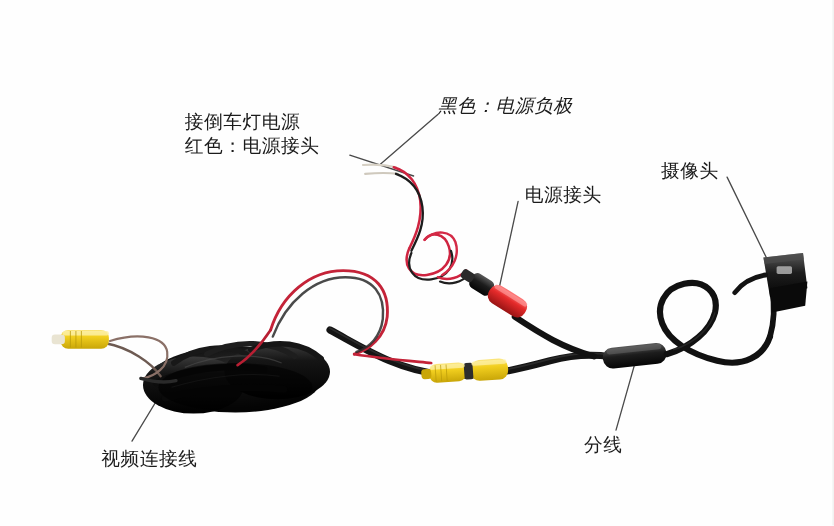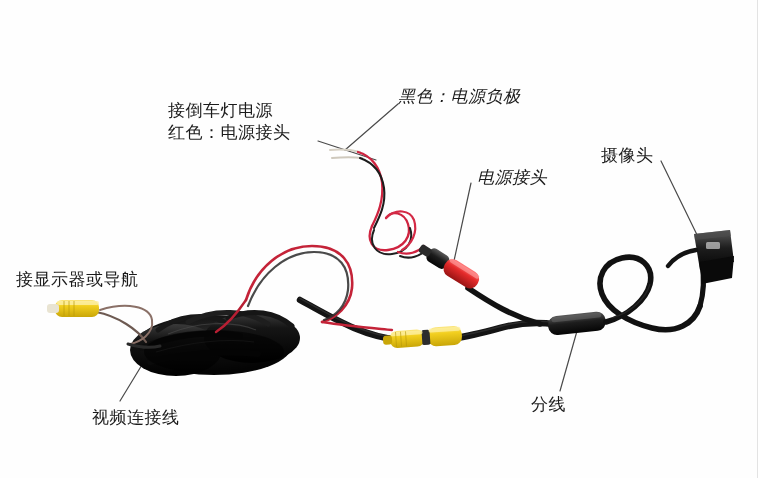--- a/index.html
+++ b/index.html
@@ -187,24 +187,23 @@
 
       <path d="M696 250 C 684 252, 674 258, 668 266" stroke="#131313" stroke-width="4.4" fill="none" stroke-linecap="round"></path>
     </g>
 
   </svg>
 
   <div class="lbl two" style="left:168px;top:100px;"><span>接倒车灯电源</span><br><span>红色：电源接头</span></div>
 
   <div class="lbl" style="left:398px;top:87px;font-style:italic;">黑色：电源负极</div>
 
-  <div class="lbl" style="left:477px;top:168px;font-style:italic;">电源接头</div>
+  <div class="lbl" style="left:477px;top:168px;">电源接头</div>
 
   <div class="lbl" style="left:601px;top:146px;">摄像头</div>
 
-  <div class="lbl" style="left:16px;top:270px;">接显示器或导航</div>
 
   <div class="lbl" style="left:62px;top:408px;margin-left:30px;">视频连接线</div>
 
   <div class="lbl" style="left:531px;top:395px;">分线</div>
 
   <div id="edge-right"></div>
 </div>
 
 </body></html>

